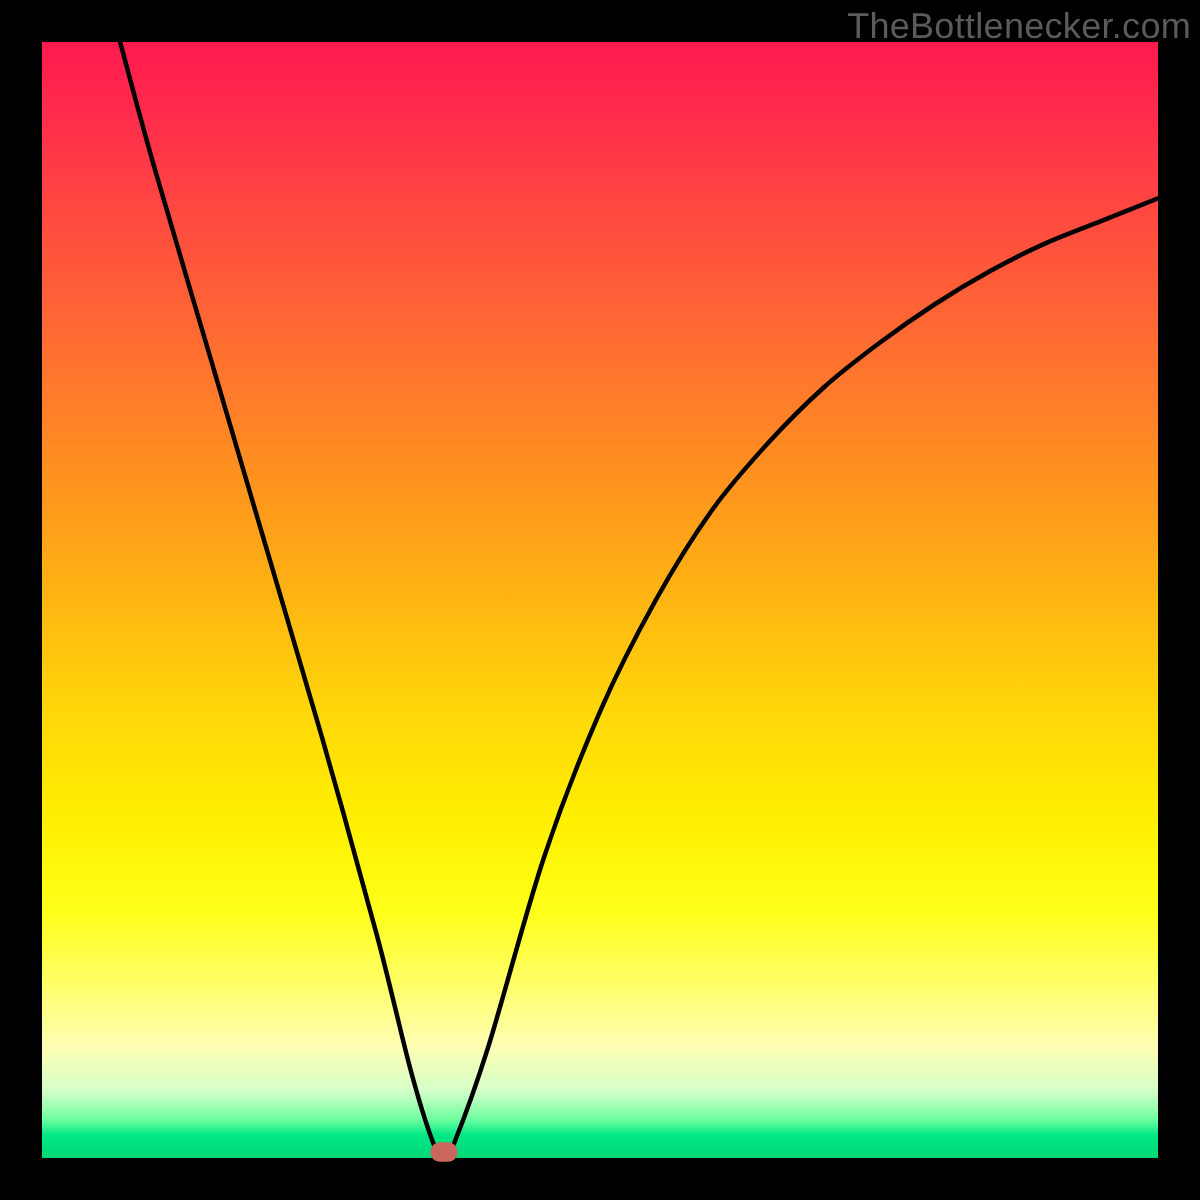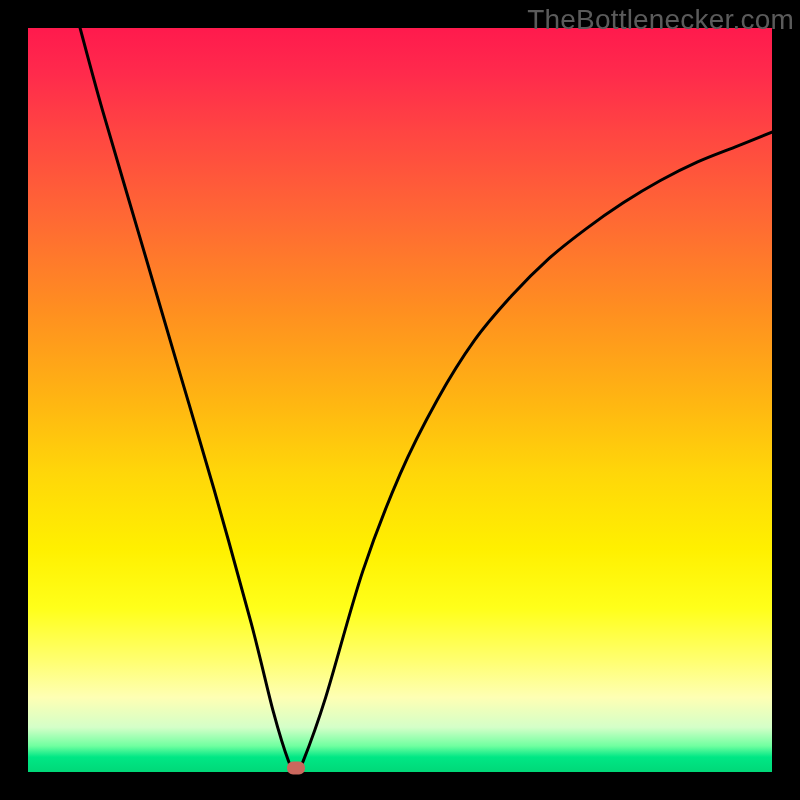--- a/index.html
+++ b/index.html
@@ -45,21 +45,21 @@
   #marker {
     position: absolute;
     width: 18px; height: 13px;
     border-radius: 6px;
     background: #cb675d;
     transform: translate(-50%, -50%);
   }
   #watermark {
     position: absolute;
     top: 4px; right: 6px;
-    font-size: 28px;
+    font-size: 24px;
     font-weight: 400;
     color: #5b5b5b;
     letter-spacing: 0.2px;
   }
 </style>
 </head>
 <body>
 
 <div id="frame">
   <div id="plot-area">

